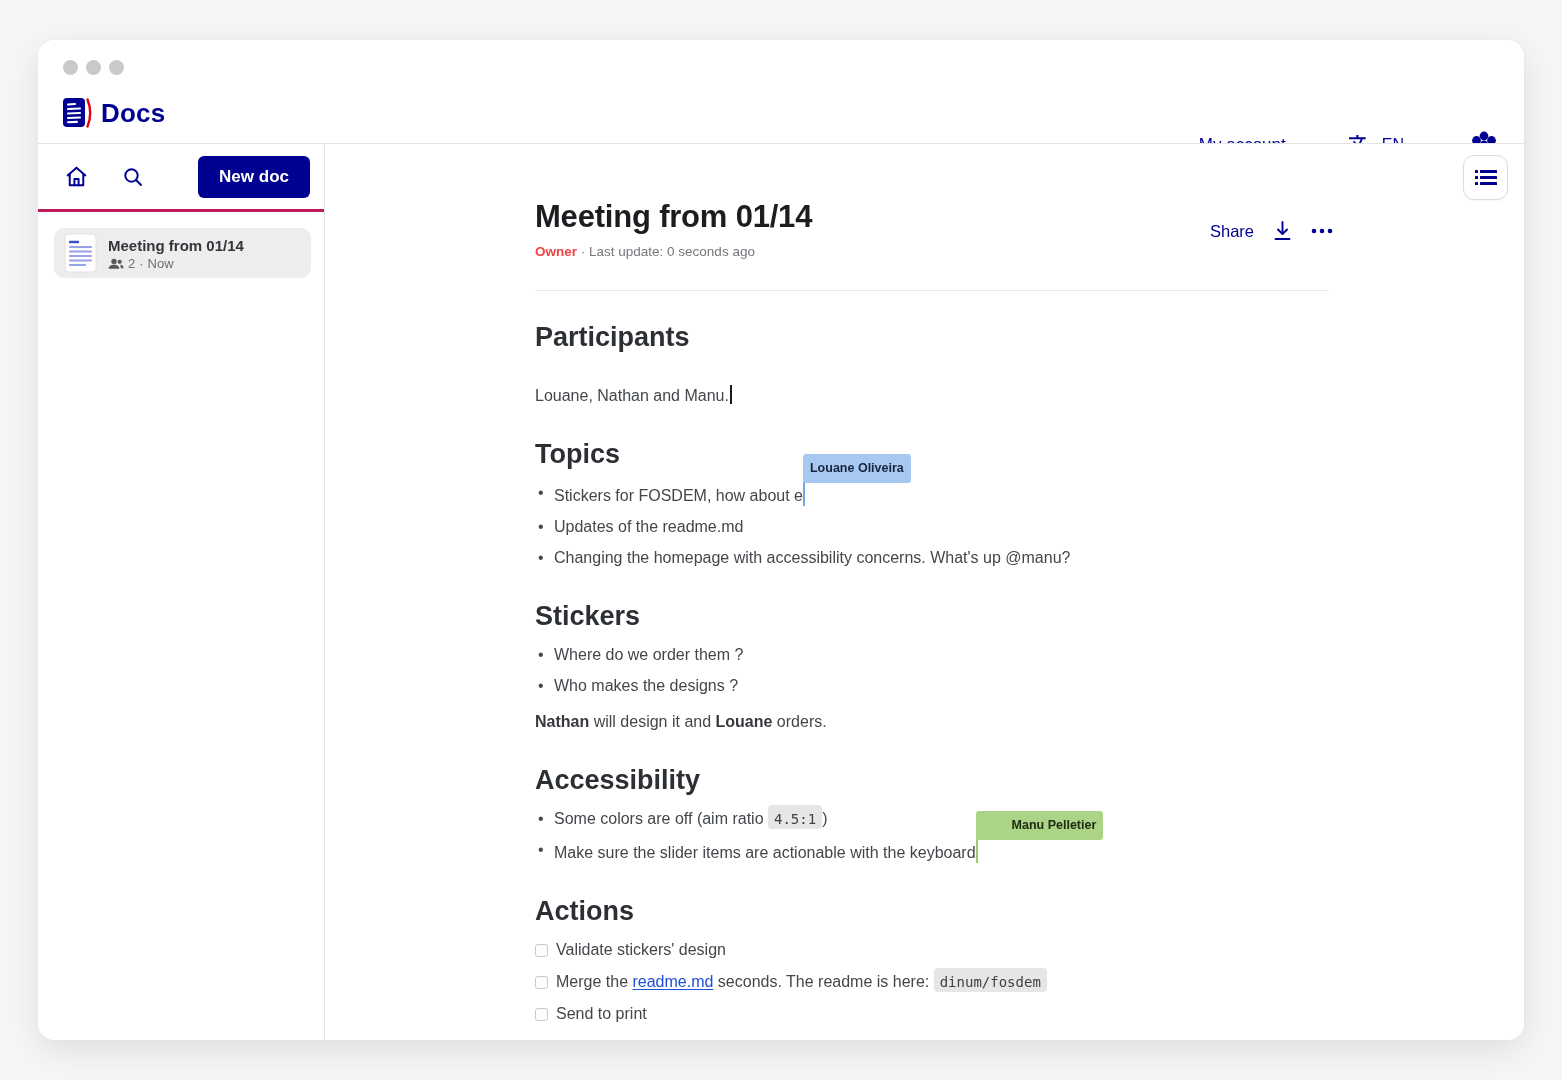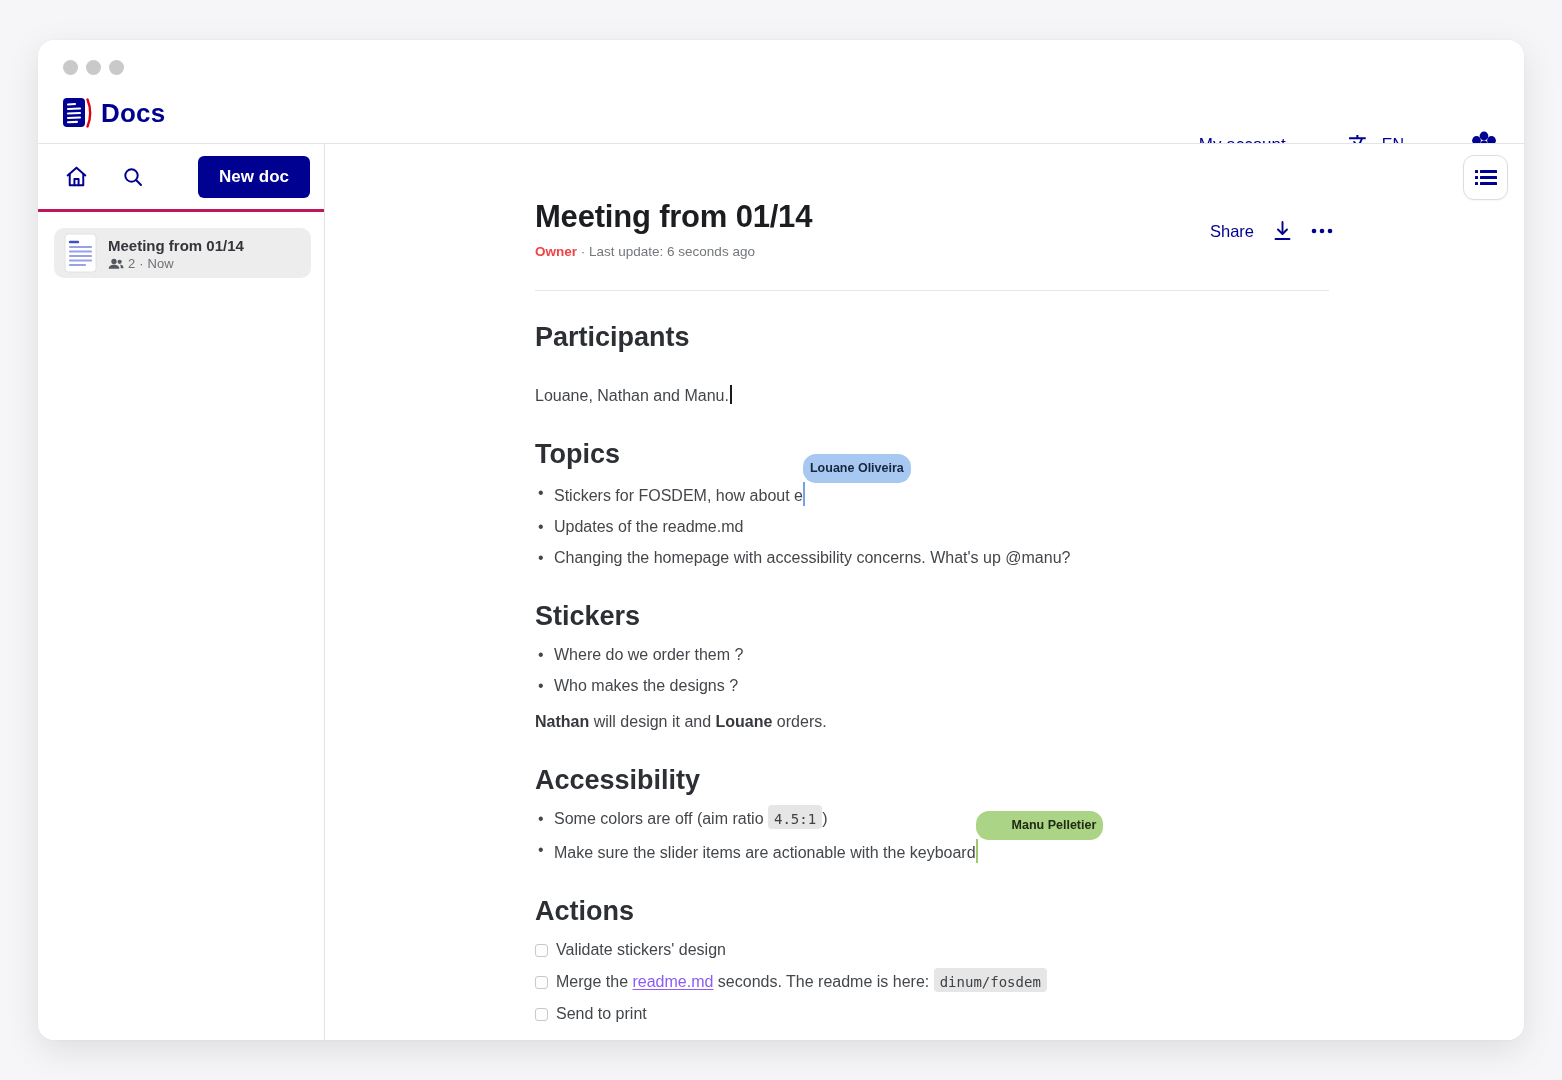--- a/index.html
+++ b/index.html
@@ -64,34 +64,34 @@
   ul.bullets { list-style:none; margin-top:13px; }
   ul.bullets li { position:relative; padding-left:19px; font-size:16px; line-height:24px; color:#43474b; }
   ul.bullets li + li { margin-top:7px; }
   ul.bullets li::before { content:"•"; position:absolute; left:3px; top:0; color:#43474b; }
   .note-p { font-size:16px; line-height:24px; color:#43474b; margin-top:12px; }
   .note-p .b { font-weight:700; color:#36393d; }
   .code-chip {
     font-family:"DejaVu Sans Mono","Liberation Mono",monospace;
     font-size:14px; background:#e6e6e7; color:#3e4245; border-radius:4px; padding:6px 6px 2px;
   }
-  .doc-link { color:#8b5cf6; text-decoration:underline; text-underline-offset:2px; cursor:pointer; }
+  .doc-link { color:#1d4ed8; text-decoration:underline; text-underline-offset:2px; cursor:pointer; }
   .checklist { margin-top:13px; }
   .check-row { display:flex; align-items:flex-start; gap:8px; font-size:16px; line-height:24px; color:#43474b; }
   .check-row + .check-row { margin-top:8px; }
   .checkbox {
     flex:0 0 auto; width:13px; height:13px; margin-top:6px;
     border:1.5px solid #c7c9cc; border-radius:3px; background:#fdfdfd; cursor:pointer;
   }
   
   .collab-cursor { position:relative; display:inline-block; width:2px; height:23px; vertical-align:text-bottom; }
   .collab-caret { position:absolute; left:0; top:1px; width:2px; height:24px; }
   .collab-label {
     position:absolute; left:0; bottom:21px; white-space:nowrap; z-index:3;
-    font-size:12.5px; font-weight:700; padding:2px 7px 3px; border-radius:13px;
+    font-size:12.5px; font-weight:700; padding:2px 7px 3px; border-radius:3px;
   }
   .cur-blue .collab-caret { background:#74a4e4; }
   .cur-blue .collab-label { background:#a7c8f0; color:#17263f; }
   .cur-green .collab-caret { background:#9cca6c; }
   .cur-green .collab-label { background:#abd487; color:#202c12;padding-left:36px; }
   .text-caret { display:inline-block; width:2px; height:19px; background:#1a1a1a; vertical-align:-3px; margin-left:1px; }
 </style>
 </head>
 <body>
 
@@ -222,21 +222,21 @@
             <rect x="5" y="13" width="17" height="3" rx="0.5"></rect>
         </svg>
       </span>
     </button>
 
     <div class="doc-container">
       <div class="doc-header">
         <div class="doc-title">Meeting from 01/14</div>
         <div class="doc-subtitle">
           <b>Owner</b>
-          <span>· Last update: 6 seconds ago</span>
+          <span>· Last update: 0 seconds ago</span>
         </div>
         <div class="doc-actions">
           <button class="share-btn">Share</button>
           <span style="display:flex;cursor:pointer;">
             <svg width="21" height="22" viewBox="0 0 21 22" fill="none" stroke="#000091" stroke-width="1.9" stroke-linecap="round" stroke-linejoin="round">
               <path d="M10.5 2 V13.5"></path>
               <path d="M6 9.5 L10.5 14 L15 9.5"></path>
               <line x1="3.5" y1="19" x2="17.5" y2="19"></line>
             </svg>
           </span>

